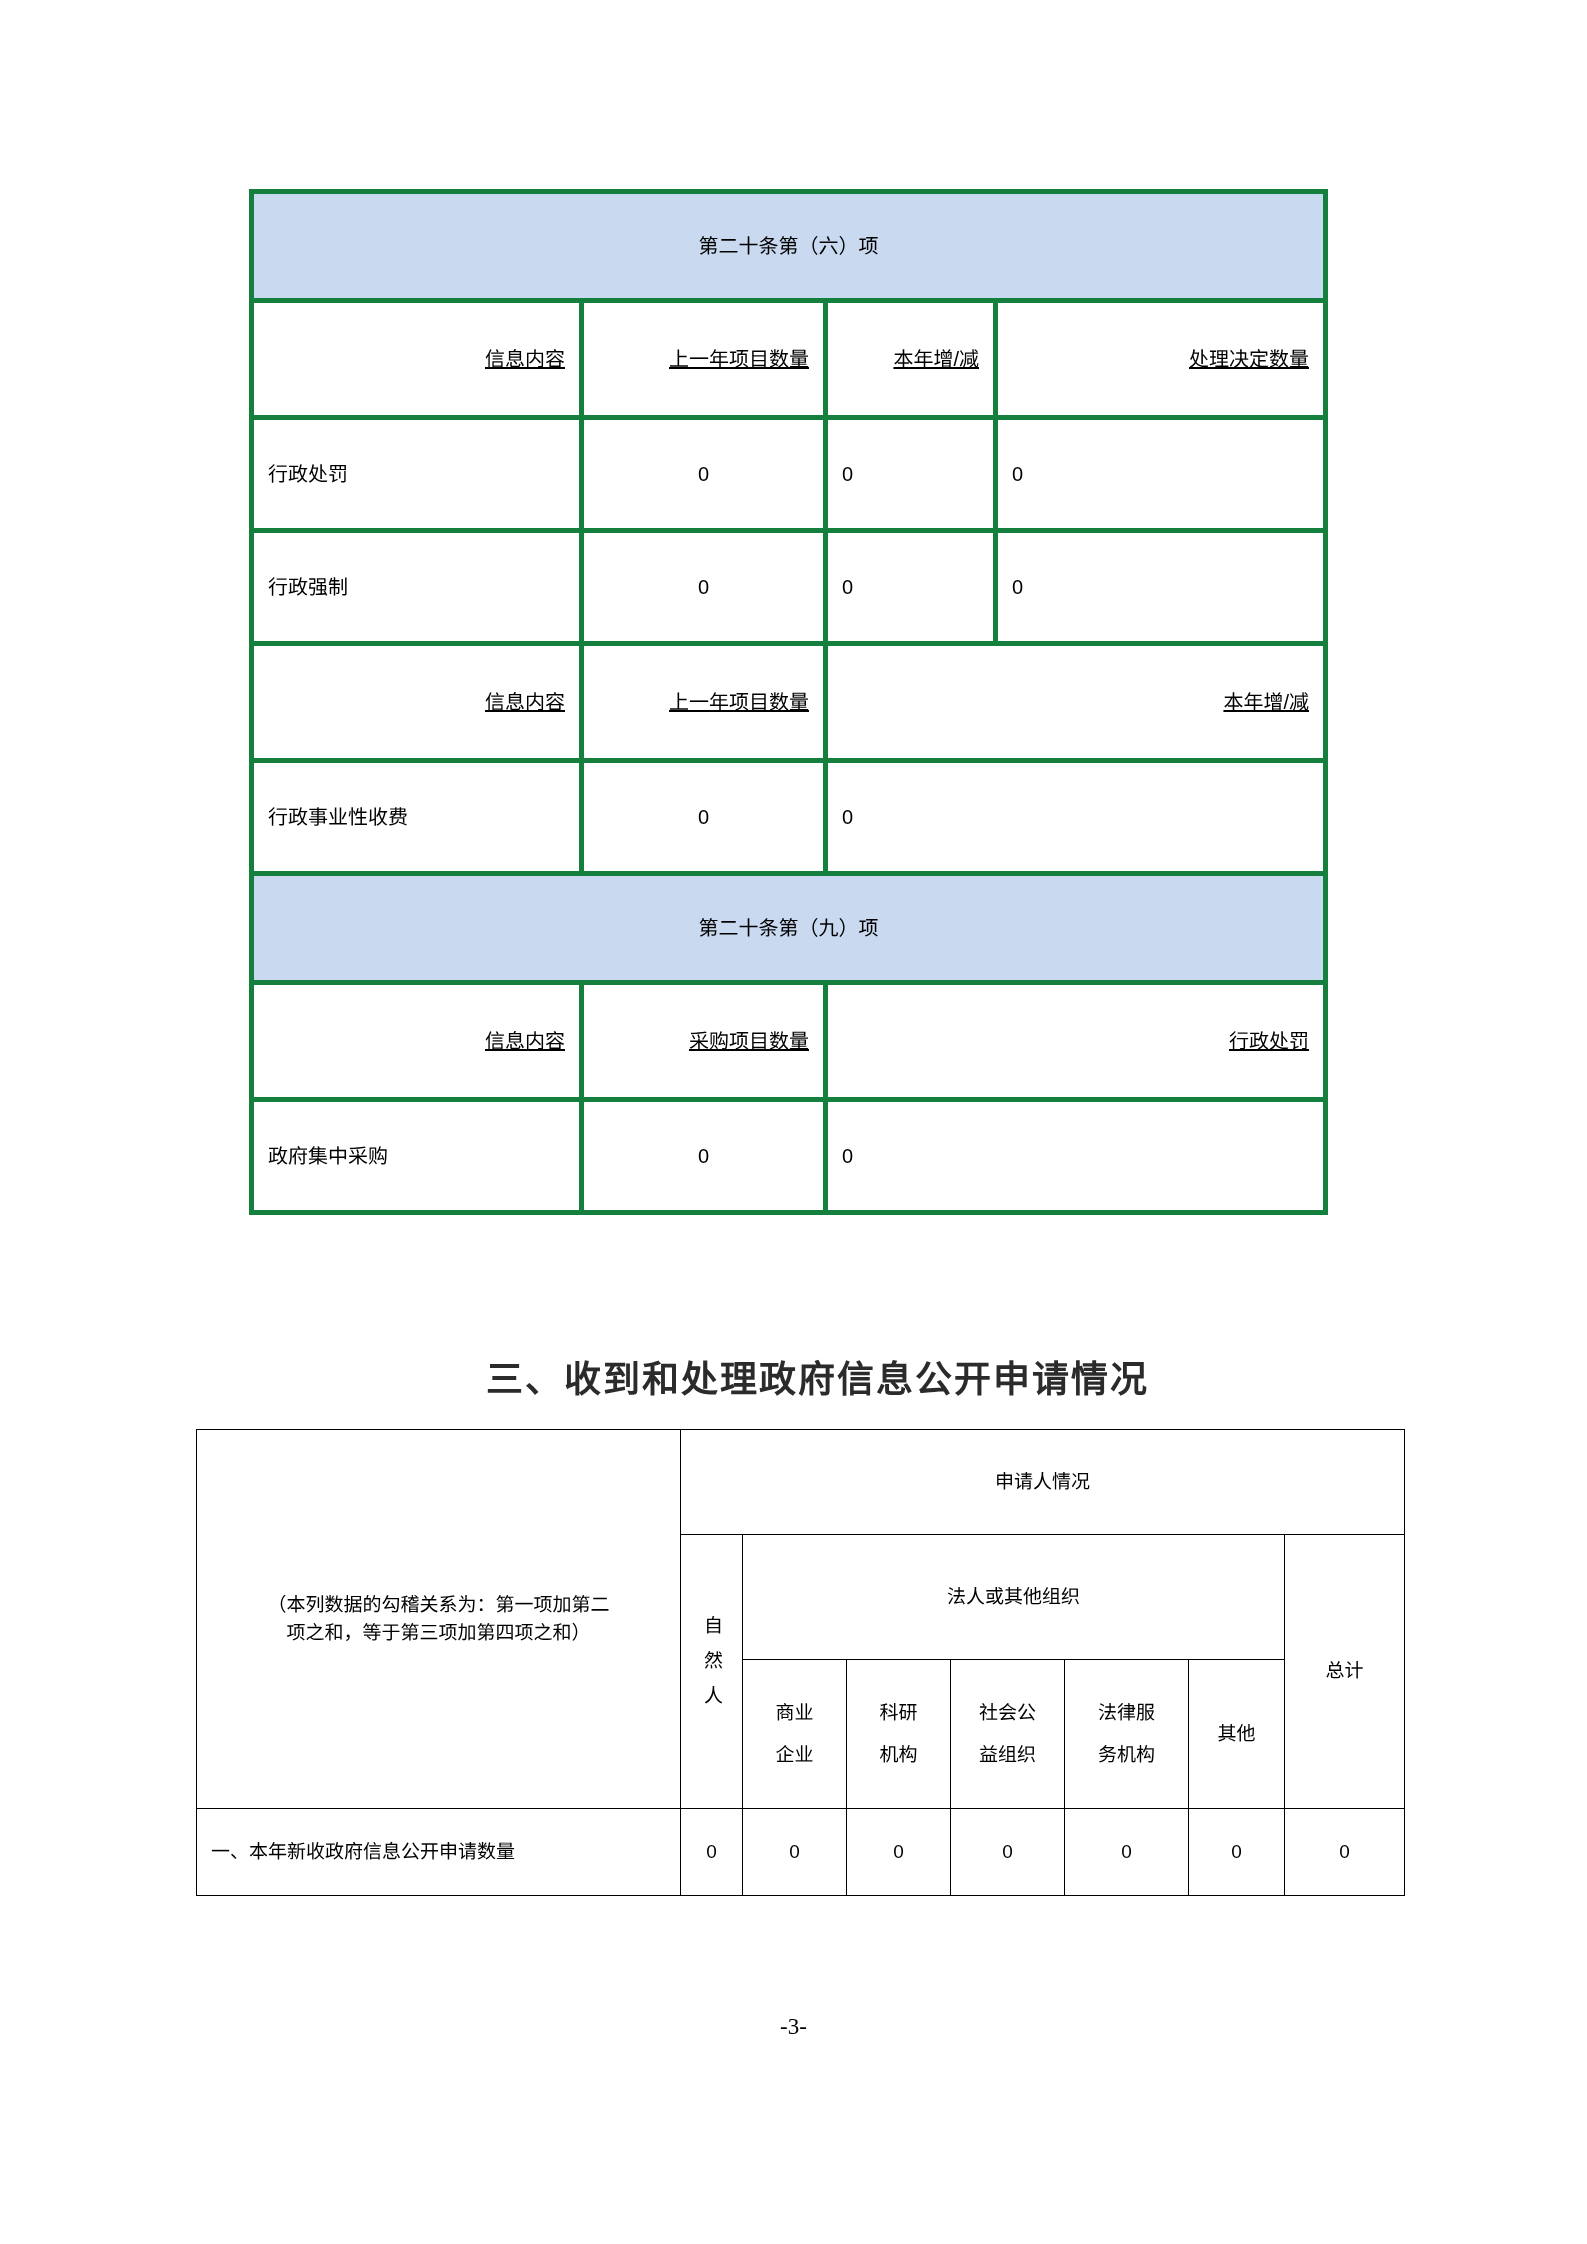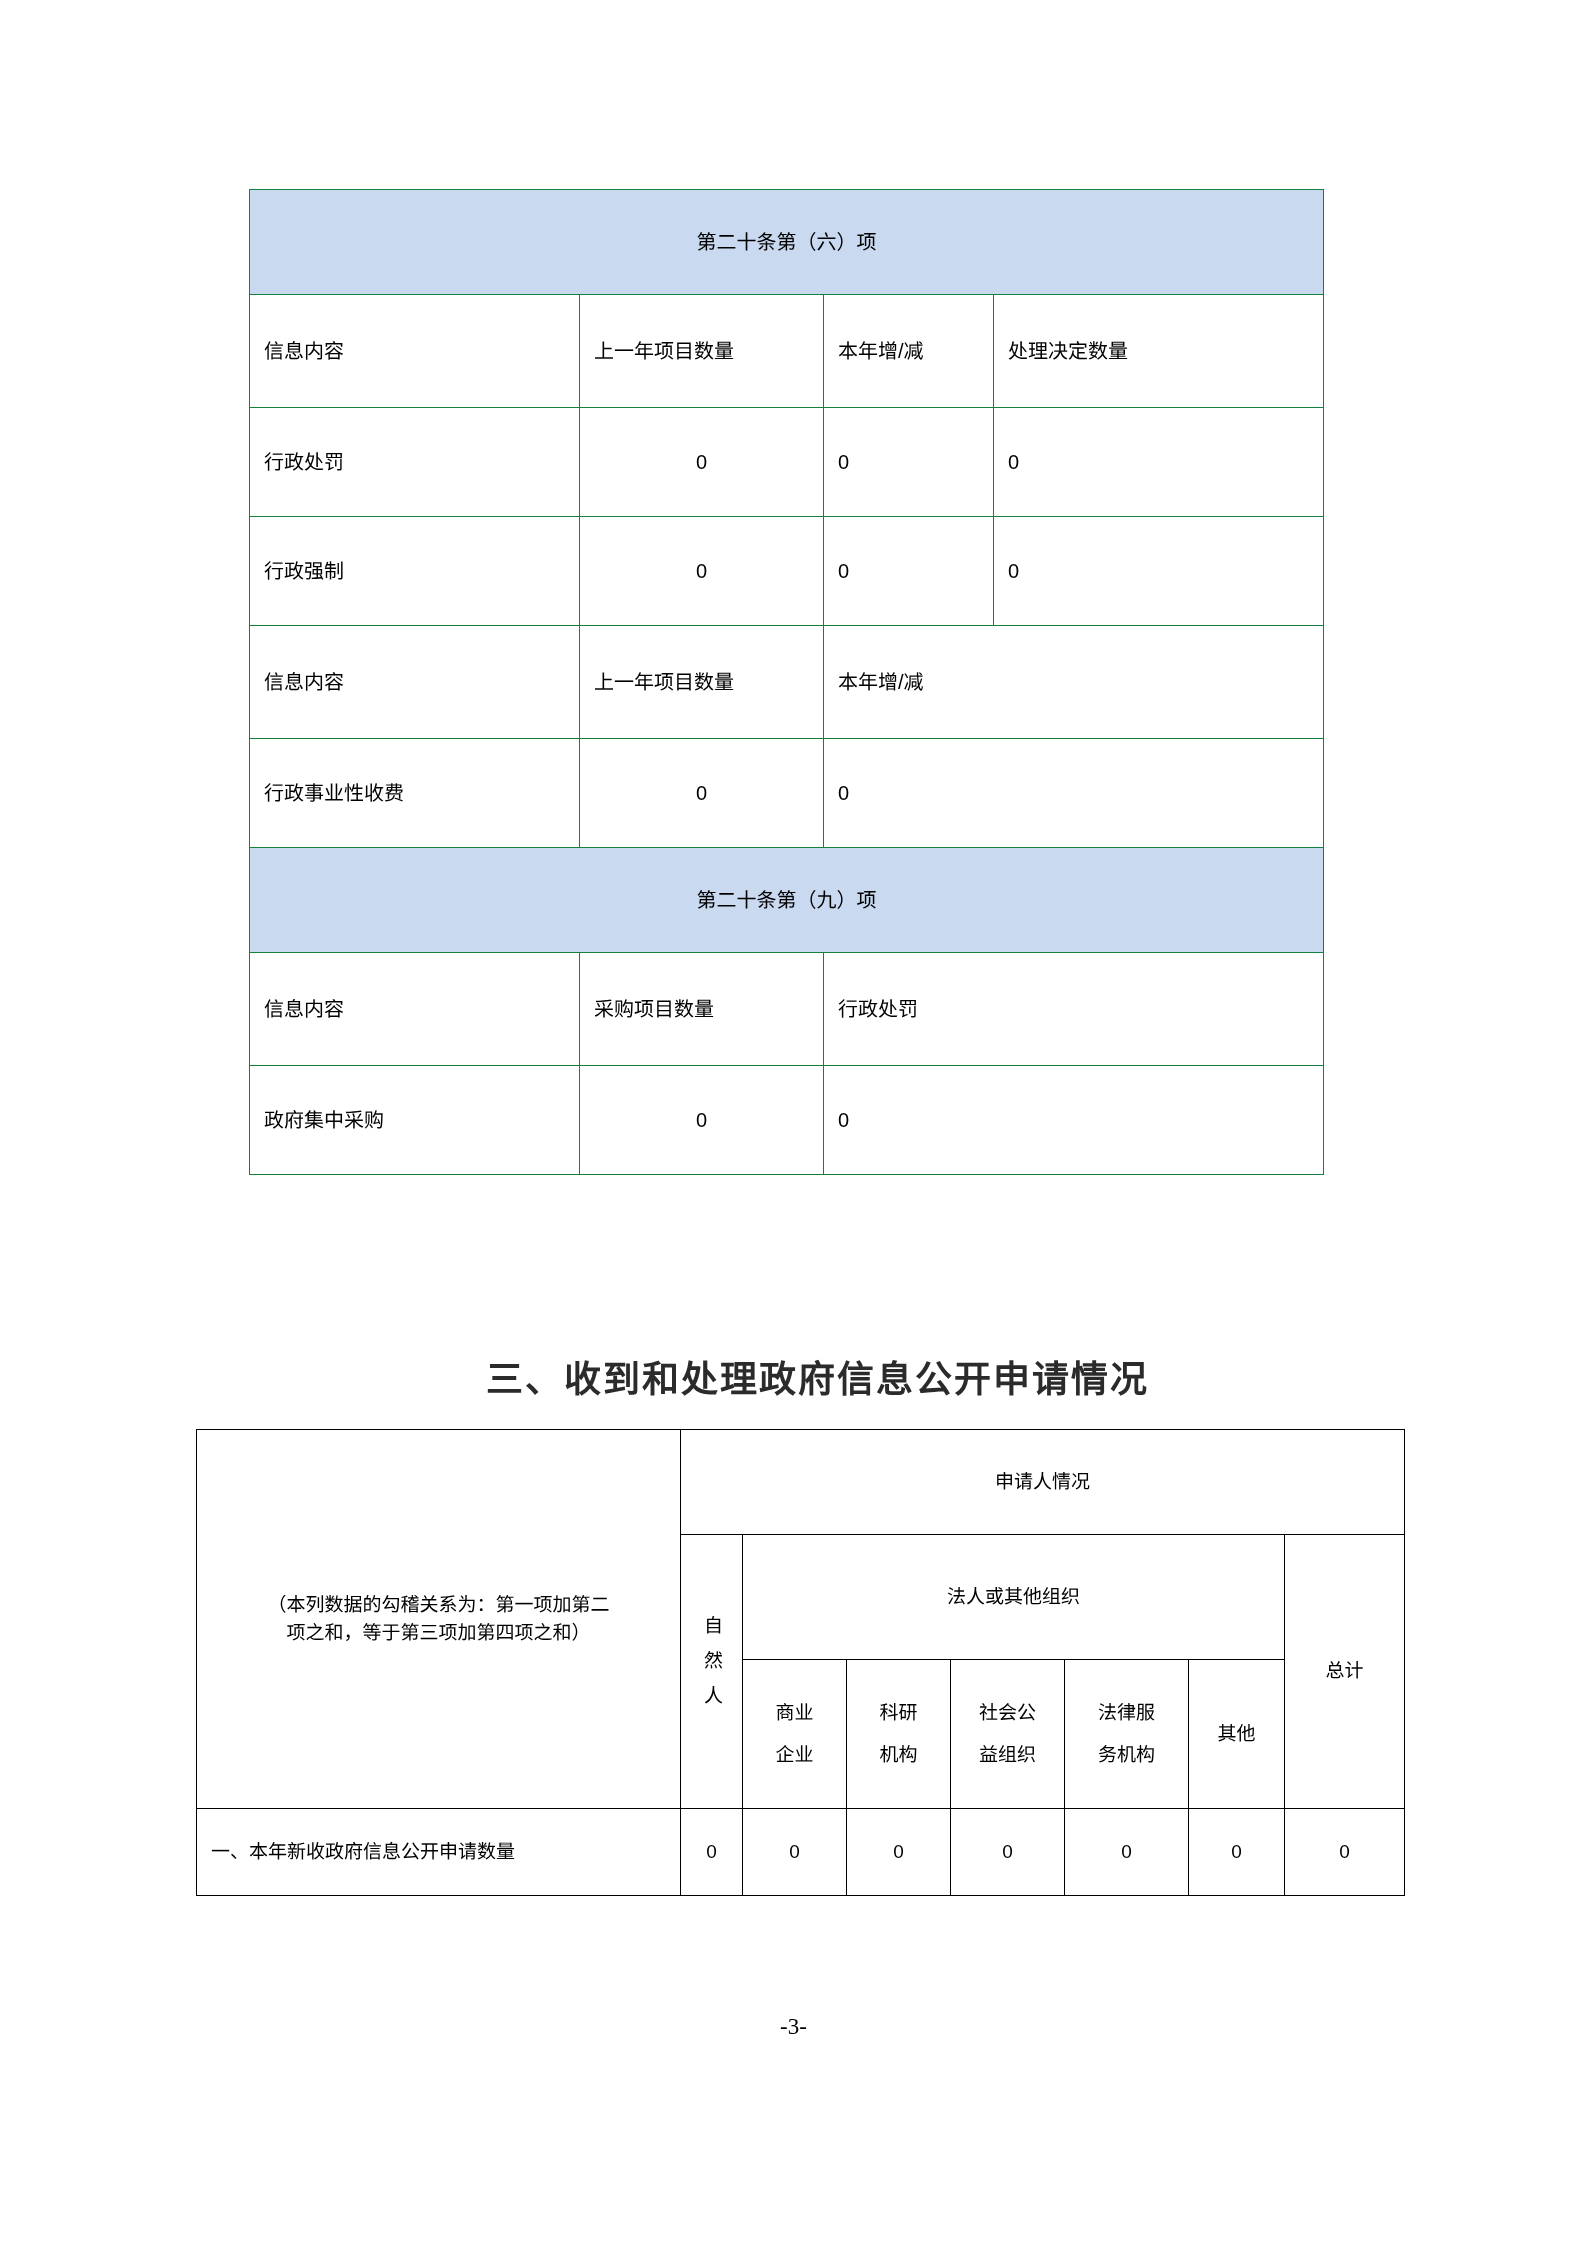--- a/index.html
+++ b/index.html
@@ -31,36 +31,37 @@
     top: 189px;
     width: 1074px;
   }
 
   table.doc {
     border-collapse: collapse;
     table-layout: fixed;
     width: 100%;
   }
   table.doc td {
-    border: 1px solid #15803d;
+    border: 5px solid #15803d;
     font-size: 20px;
     line-height: 1.5;
     padding: 0 14px;
     vertical-align: middle;
     font-family: "Liberation Sans", "DejaVu Sans", sans-serif;
   }
 
   .band {
     background: #c9d9f0;
     text-align: center;
     height: 104px;
   }
   .hdr-cell {
-    text-align: left;
+    text-align: right;
     height: 112px;
+    text-decoration: underline;
   }
   .row-cell {
     height: 108px;
   }
   .label-cell {
     text-align: left;
   }
   .num-cell {
     text-align: left;
   }

